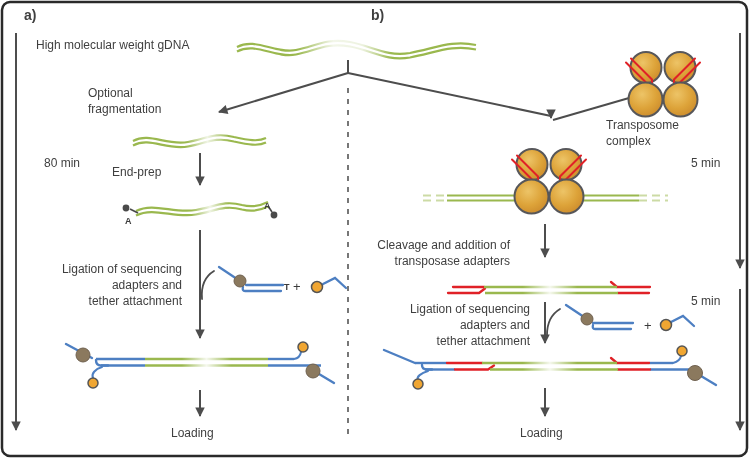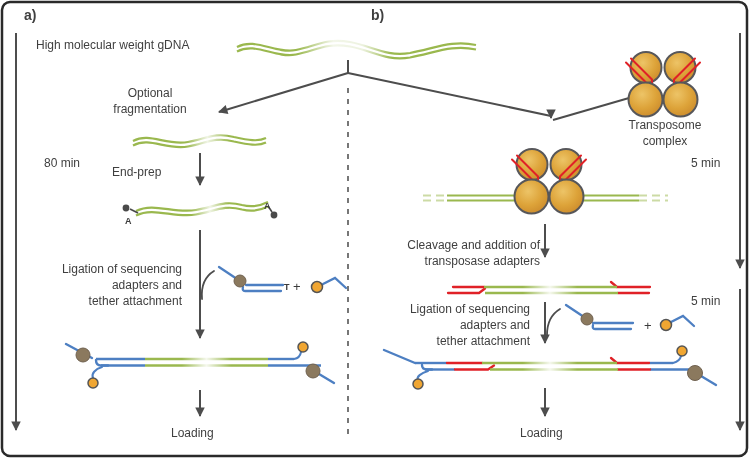--- a/index.html
+++ b/index.html
@@ -8,28 +8,28 @@
     font-family:"Liberation Sans", sans-serif;overflow:hidden;
   }
   .figure svg{position:absolute;left:0;top:0;}
   .lbl{
     position:absolute;color:#3f3f3f;font-size:12px;line-height:16px;
     white-space:pre-line;
   }
   .l-a{left:24px;top:7px;font-weight:bold;font-size:14px}
   .l-b{left:371px;top:7px;font-weight:bold;font-size:14px}
   .l-gdna{left:36px;top:37px}
-  .l-frag{left:88px;top:85px;width:124px;text-align:center}
+  .l-frag{left:88px;top:85px;width:124px;}
   .l-60{left:44px;top:155px}
   .l-endprep{left:112px;top:164px}
   .l-liga{left:20px;top:261px;width:162px;text-align:right}
   .l-loada{left:171px;top:425px}
-  .l-transp{left:606px;top:117px;width:118px;text-align:center}
+  .l-transp{left:606px;top:117px;width:118px;text-align:left}
   .l-5a{left:691px;top:155px}
-  .l-cleav{left:368px;top:237px;width:172px;text-align:right}
+  .l-cleav{left:338px;top:237px;width:172px;text-align:right}
   .l-ligb{left:368px;top:301px;width:162px;text-align:right}
   .l-5b{left:691px;top:293px}
   .l-loadb{left:520px;top:425px}
   text.glyph{fill:#3b3b3b;font-family:"Liberation Sans",sans-serif;}
 </style>
 </head>
 <body>
 
 <div class="figure">
 

